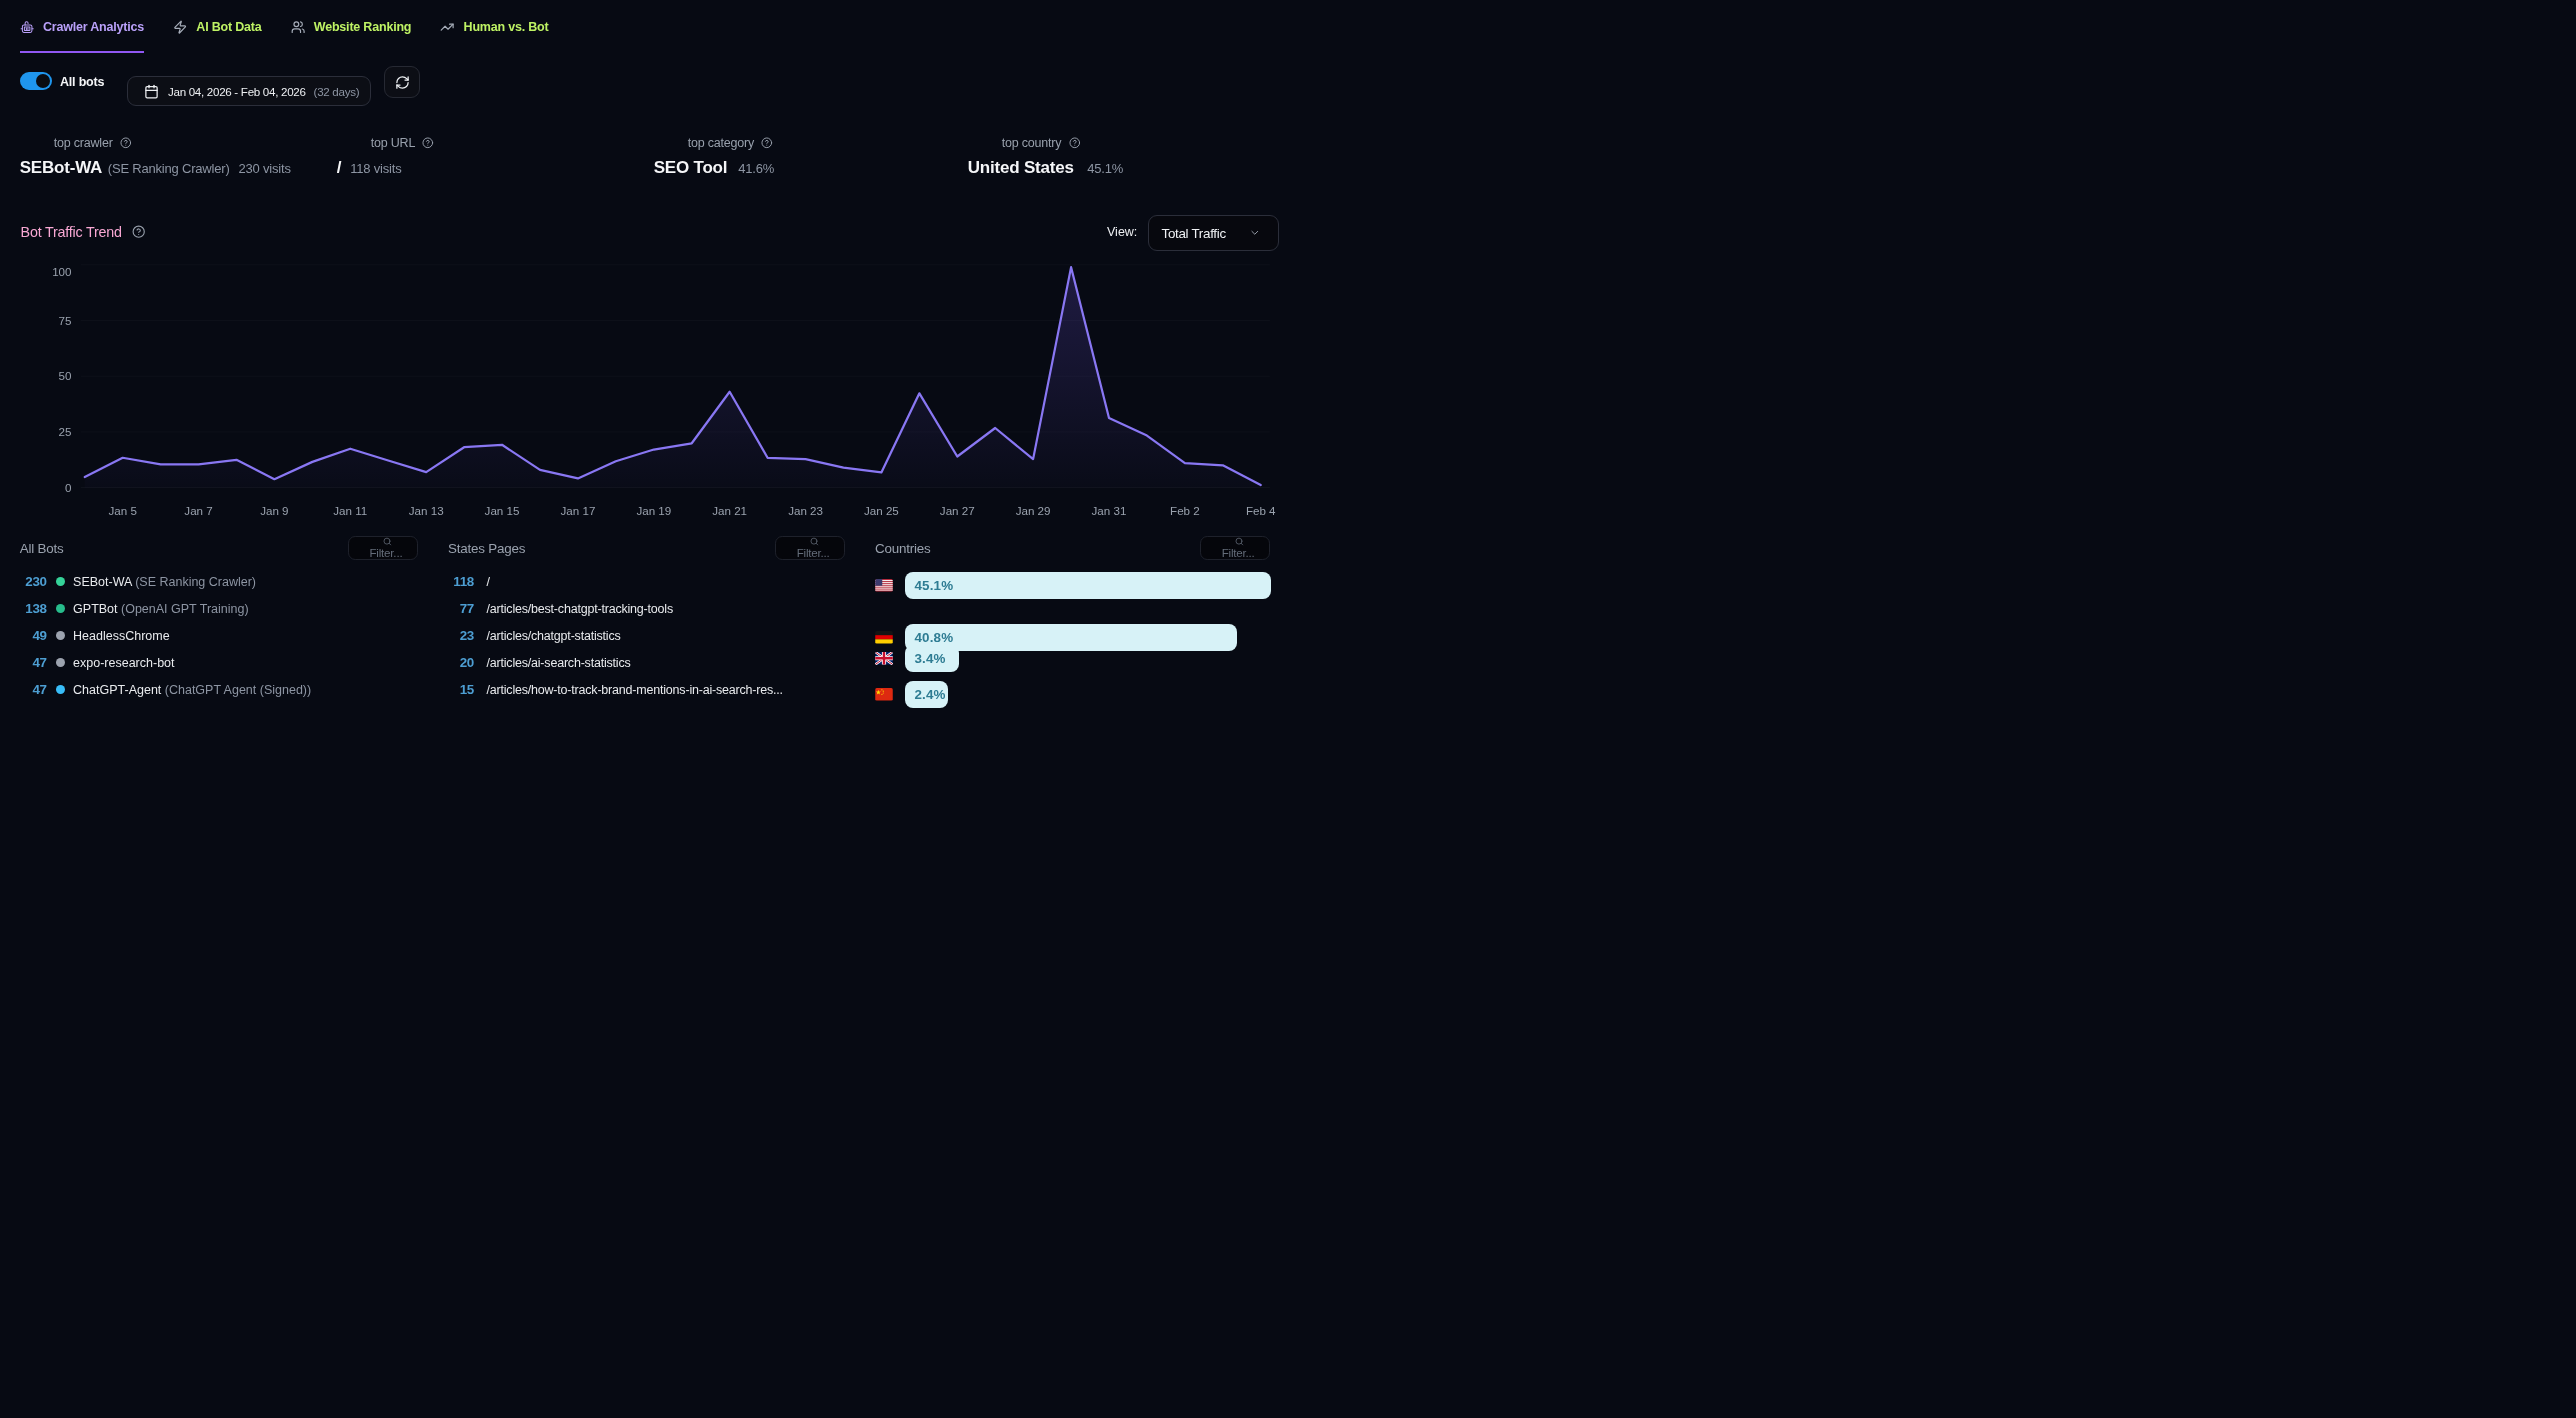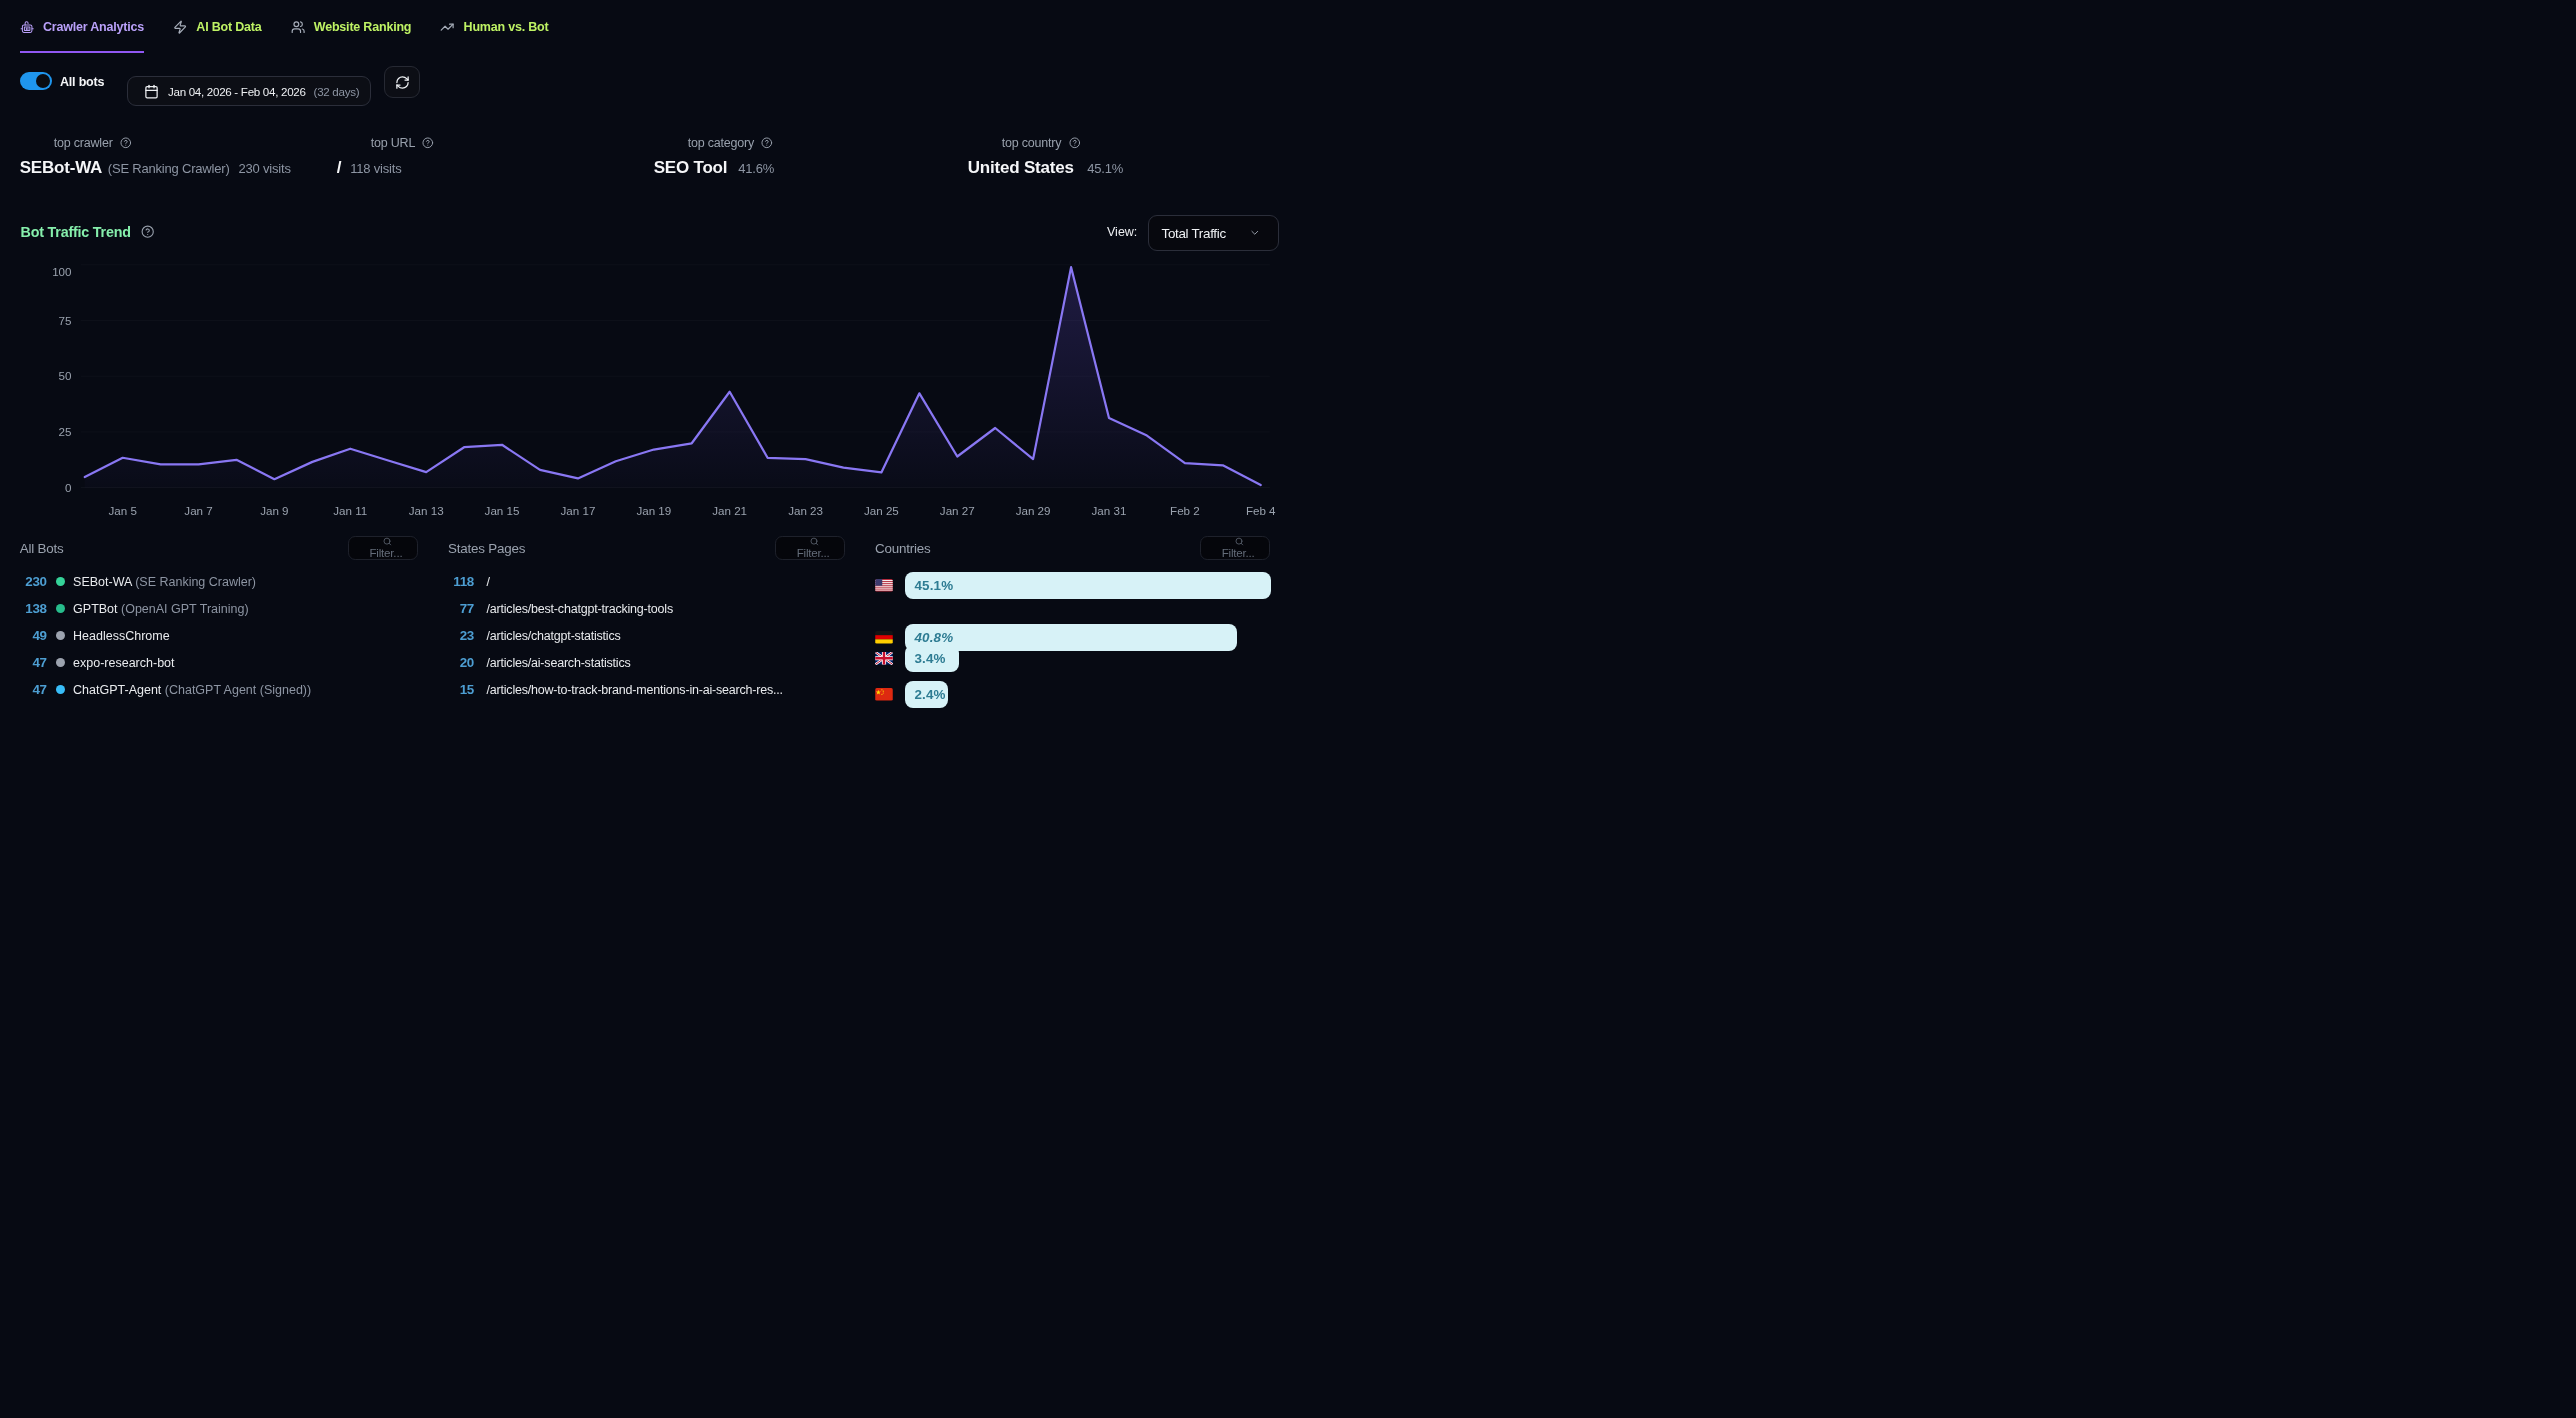--- a/index.html
+++ b/index.html
@@ -32,21 +32,21 @@
 .stats { position:absolute; left:19.7px; top:136px; width:1252px; display:flex; }
 .stat { flex:none; width:317px; }
 .stat.w3 { width:314px; }
 .stat .lab { font-size:12.5px; color:#98a0ac; display:flex; align-items:center; gap:7.2px; letter-spacing:-0.2px;margin-left:34px; }
 .stat .lab svg { width:11.6px; height:11.6px; }
 .stat .val { margin-top:8px; font-size:17px; font-weight:700; color:#f5f6f8; letter-spacing:-0.2px; }
 .stat .val .sub { font-size:13px; font-weight:400; color:#8d95a3; letter-spacing:-0.2px; margin-left:1.8px; }
 .gap2 { margin-left:9px; }
 
 
-.ctitle { position:absolute; left:20.6px; top:224px; font-size:14.3px; font-weight:700; color:#86efac;
+.ctitle { position:absolute; left:20.6px; top:224px; font-size:14.3px; font-weight:400; color:#f9a8d4;
   display:flex; align-items:center; gap:9.8px; letter-spacing:-0.2px;justify-content:center;}
 .ctitle svg { width:13.4px; height:13.4px; }
 .viewlab { position:absolute; left:1107px; top:225px; font-size:12.5px; color:#eef0f3; }
 .viewdd { position:absolute; left:1148px; top:215px; width:131px; height:36px; border-radius:9px;
   background:#07080e; border:0.9px solid #2b2e3a; display:flex; align-items:center; }
 .viewdd .t { font-size:13.4px; color:#f0f2f5; margin-left:12.5px; letter-spacing:-0.3px;}
 .viewdd svg { width:11.6px; height:11.6px; margin-left:auto; margin-right:17px; }
 
 
 .col { position:absolute; top:535px; }
@@ -331,21 +331,21 @@
         <rect y="8.08" width="21" height="1.15"></rect>
         <rect y="10.38" width="21" height="1.15"></rect>
         <rect y="12.69" width="21" height="1.15"></rect>
       </g>
     <rect width="8.4" height="8.08" fill="#3c3b6e"></rect>
   </svg>
   <div class="bar" style="width:366px; margin-left:11.6px;">
       <span>45.1%</span>
     </div>
 </div>
-<div class="krow" style="left:875px; top:624px;font-style:italic;">
+<div class="krow" style="left:875px; top:624px;">
   <svg width="18" height="12.5" viewBox="0 0 21 15" style="border-radius:1.8px;">
     <rect width="21" height="5" fill="#141414"></rect>
       <rect y="5" width="21" height="5" fill="#dd0000"></rect>
       <rect y="10" width="21" height="5" fill="#ffce00"></rect>
   </svg>
   <div class="bar" style="width:332px; margin-left:11.6px;">
       <span>40.8%</span>
     </div>
 </div>
 <div class="krow" style="left:875px; top:645px;">

